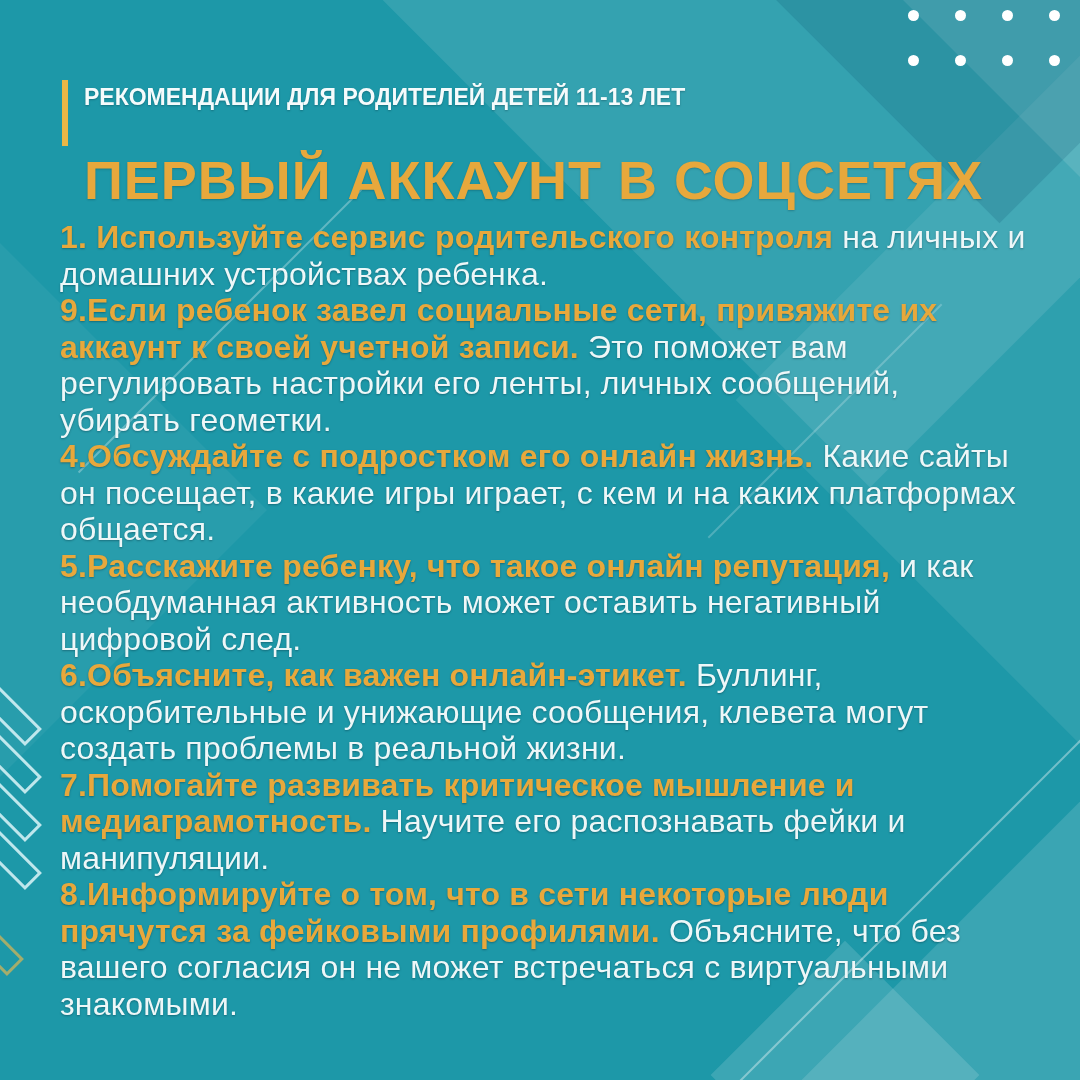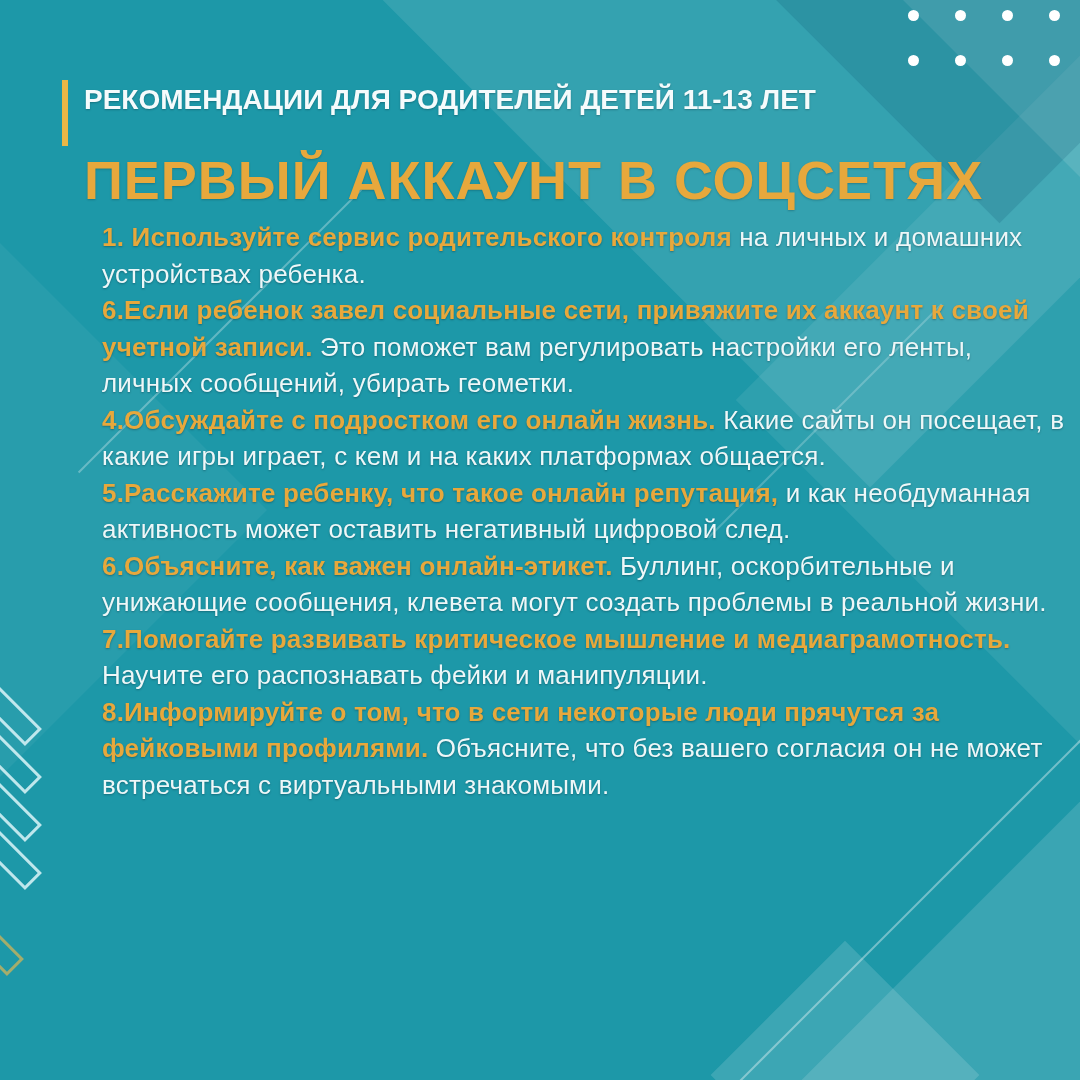--- a/index.html
+++ b/index.html
@@ -36,35 +36,35 @@
     border:3px solid rgba(220,245,248,0.85);
     transform:rotate(45deg);
     background:transparent;pointer-events:none;
   }
   .chev-1{top:700px;} .chev-2{top:748px;} .chev-3{top:796px;} .chev-4{top:844px;}
   .chev-5{top:930px;left:-46px;border-color:rgba(235,185,75,0.65);}
   
   .accent-bar{position:absolute;left:62px;top:80px;width:6px;height:66px;}
   .title{
     position:absolute;left:84px;top:84px;width:960px;
-    font-size:28px;font-weight:bold;letter-spacing:0px;
+    font-size:23px;font-weight:bold;letter-spacing:0px;
     color:#f5fbfc;text-shadow:0 1px 2px rgba(0,30,40,0.30);
     white-space:nowrap;
   }
   .subtitle{
     position:absolute;left:84px;top:149px;width:960px;
     font-size:54px;font-weight:bold;letter-spacing:1px;
     text-shadow:0 1px 2px rgba(0,30,40,0.25);
     white-space:nowrap;
   }
   
   .list{
     position:absolute;left:60px;top:219px;width:968px;
-    font-size:26px;line-height:36.5px;letter-spacing:0.2px;
-    color:#edf7f8;text-shadow:0 1px 2px rgba(0,30,40,0.35);margin-left:42px;
+    font-size:32px;line-height:36.5px;letter-spacing:0.2px;
+    color:#edf7f8;text-shadow:0 1px 2px rgba(0,30,40,0.35);
   }
   .list p{margin:0;}
   .lead{font-weight:bold;}
 </style>
 </head>
 <body>
 
 <div class="canvas">
 
   <div class="geo rot45 geo-big-top"></div>
@@ -96,21 +96,21 @@
   <div class="chevron chev-5"></div>
 
   <div class="accent-bar" id="accent-bar" style="background: rgb(234, 183, 70);"></div>
   <div class="title">РЕКОМЕНДАЦИИ ДЛЯ РОДИТЕЛЕЙ ДЕТЕЙ 11-13 ЛЕТ</div>
   <div class="subtitle" id="subtitle" style="color: rgb(231, 168, 60);">ПЕРВЫЙ АККАУНТ В СОЦСЕТЯХ</div>
 
   <div class="list" id="rec-list">
     <p><span class="lead" style="color: rgb(231, 168, 60);">1. Используйте сервис родительского контроля</span><span class="rest"> на личных и домашних устройствах ребенка.</span></p>
 
 
-    <p><span class="lead" style="color: rgb(231, 168, 60);">6.Если ребенок завел социальные сети, привяжите их аккаунт к своей учетной записи.</span><span class="rest"> Это поможет вам регулировать настройки его ленты, личных сообщений, убирать геометки.</span></p>
+    <p><span class="lead" style="color: rgb(231, 168, 60);">9.Если ребенок завел социальные сети, привяжите их аккаунт к своей учетной записи.</span><span class="rest"> Это поможет вам регулировать настройки его ленты, личных сообщений, убирать геометки.</span></p>
 
     <p><span class="lead" style="color: rgb(231, 168, 60);">4.Обсуждайте с подростком его онлайн жизнь.</span><span class="rest"> Какие сайты он посещает, в какие игры играет, с кем и на каких платформах общается.</span></p>
 
     <p><span class="lead" style="color: rgb(231, 168, 60);">5.Расскажите ребенку, что такое онлайн репутация,</span><span class="rest"> и как необдуманная активность может оставить негативный цифровой след.</span></p>
 
     <p><span class="lead" style="color: rgb(231, 168, 60); text-align: center;">6.Объясните, как важен онлайн-этикет.</span><span class="rest"> Буллинг, оскорбительные и унижающие сообщения, клевета могут создать проблемы в реальной жизни.</span></p>
 
     <p><span class="lead" style="color: rgb(231, 168, 60);">7.Помогайте развивать критическое мышление и медиаграмотность.</span><span class="rest"> Научите его распознавать фейки и манипуляции.</span></p>
 
     <p><span class="lead" style="color: rgb(231, 168, 60); text-align: center;">8.Информируйте о том, что в сети некоторые люди прячутся за фейковыми профилями.</span><span class="rest"> Объясните, что без вашего согласия он не может встречаться с виртуальными знакомыми.</span></p>

